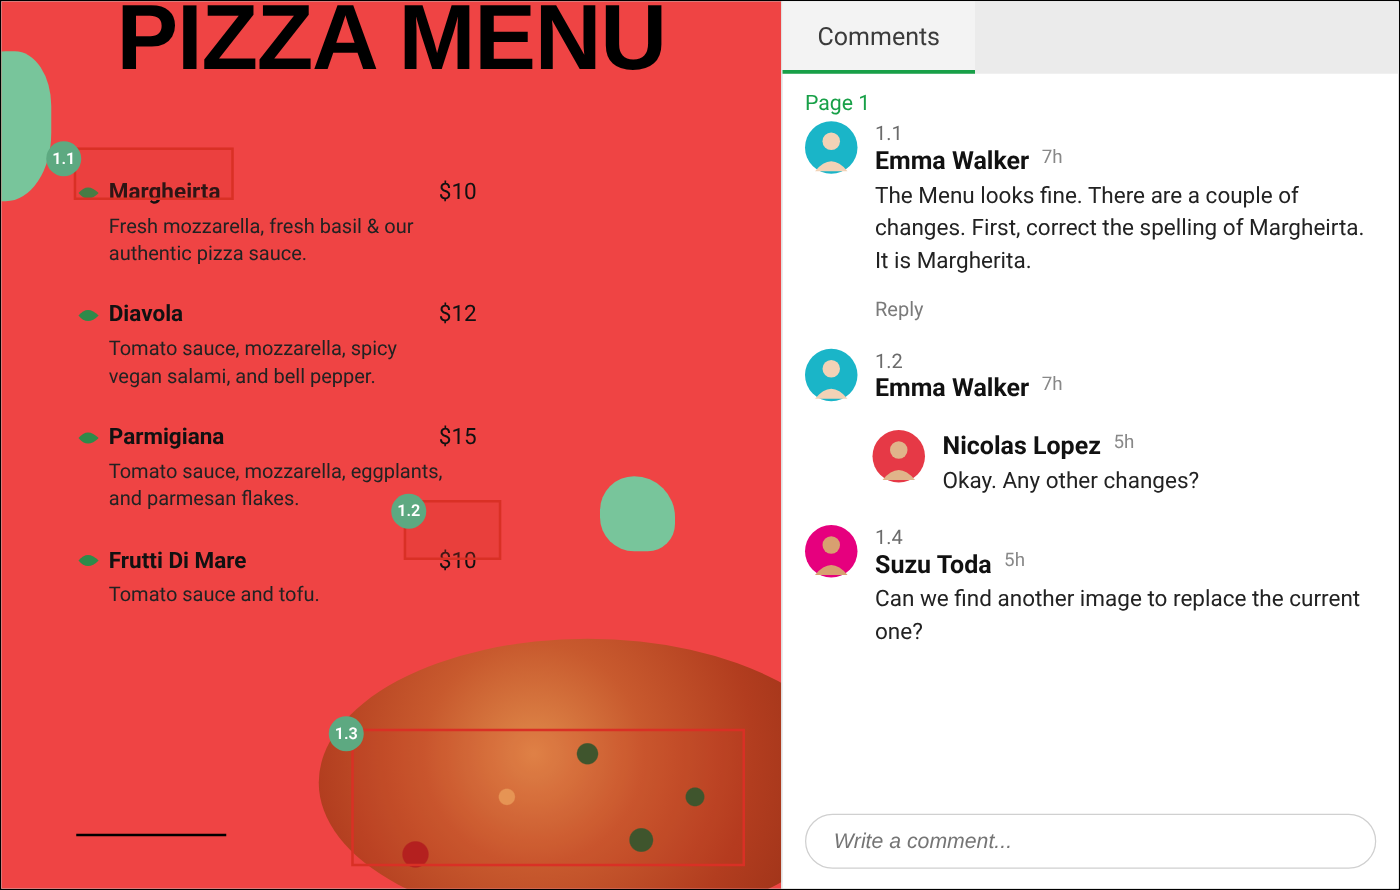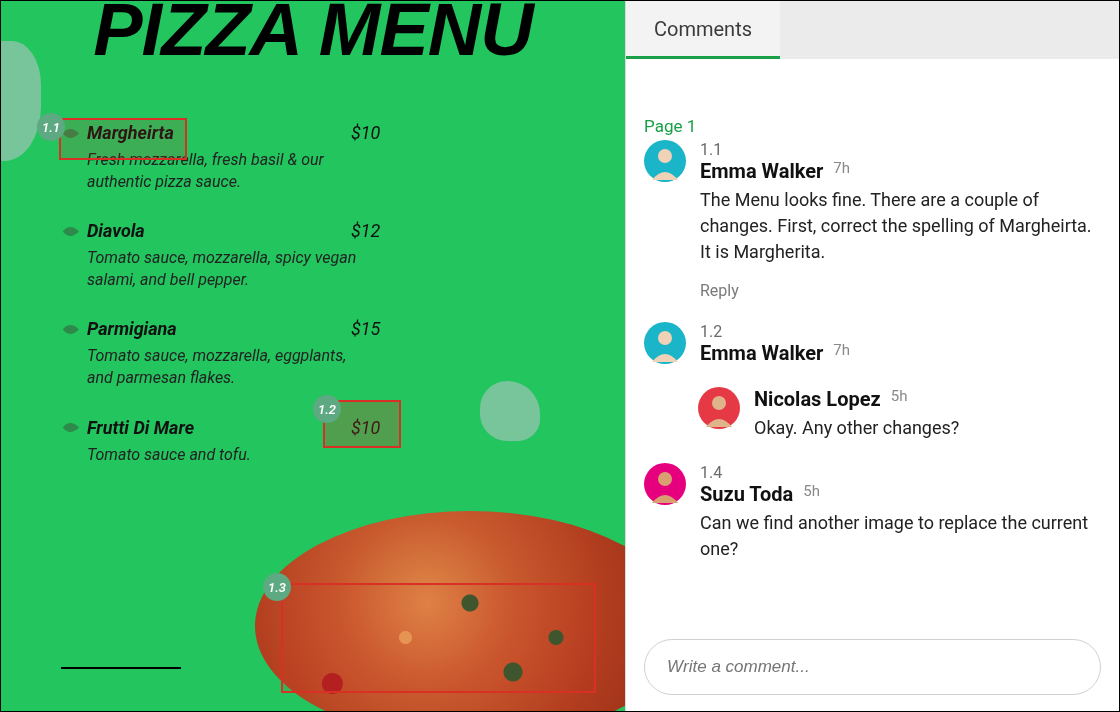--- a/index.html
+++ b/index.html
@@ -8,24 +8,23 @@
       height: 712px;
       display: flex;
       font-family: -apple-system, BlinkMacSystemFont, "Segoe UI", Roboto, Arial, sans-serif;
       overflow: hidden;
       background: #fff;
       border: 1px solid #000;
     }
     .menu-panel {
       flex: 0 0 624px;
       height: 100%;
-      background: #22c55e;
+      background: #ef4444;
       position: relative;
       overflow: hidden;
-      font-style: italic;
     }
     .green-blob-left {
       position: absolute;
       left: -40px;
       top: 40px;
       width: 80px;
       height: 120px;
       background: #78c59b;
       border-radius: 60% 40% 50% 50%;
     }
@@ -42,21 +41,21 @@
       font-size: 74px;
       font-weight: 900;
       letter-spacing: -1px;
       color: #000;
       text-align: center;
       margin-top: -14px;
       font-family: Impact, "Arial Black", sans-serif;
       font-stretch: condensed;
     }
     .menu-items {
-      margin-top: 50px;
+      margin-top: 71px;
       padding-left: 60px;
       padding-right: 76px;
     }
     .menu-item {
       margin-bottom: 28px;
       position: relative;
     }
     .menu-item-header {
       display: flex;
       align-items: center;
@@ -143,21 +142,20 @@
         radial-gradient(circle at 60% 70%, #2e5a2e 0 9px, transparent 10px);
     }
     .comments-panel {
       flex: 1;
       height: 100%;
       background: #fff;
       display: flex;
       flex-direction: column;
       position: relative;
       border-left: 1px solid #d9d9d9;
-      gap: 43px;
     }
     .tabs-bar {
       height: 58px;
       background: #ebebeb;
       display: flex;
       align-items: stretch;
     }
     .tab {
       padding: 0 28px;
       font-size: 20px;
@@ -234,21 +232,21 @@
       cursor: pointer;
     }
     .comment-input-wrap {
       position: absolute;
       left: 18px;
       right: 18px;
       bottom: 16px;
     }
     .comment-input {
       width: 100%;
-      height: 56px;
+      height: 44px;
       border: 1px solid #d0d0d0;
       border-radius: 30px;
       padding: 0 22px;
       font-size: 17px;
       font-style: italic;
       color: #ef4444;
       outline: none;
     }
   </style>
 </head>

